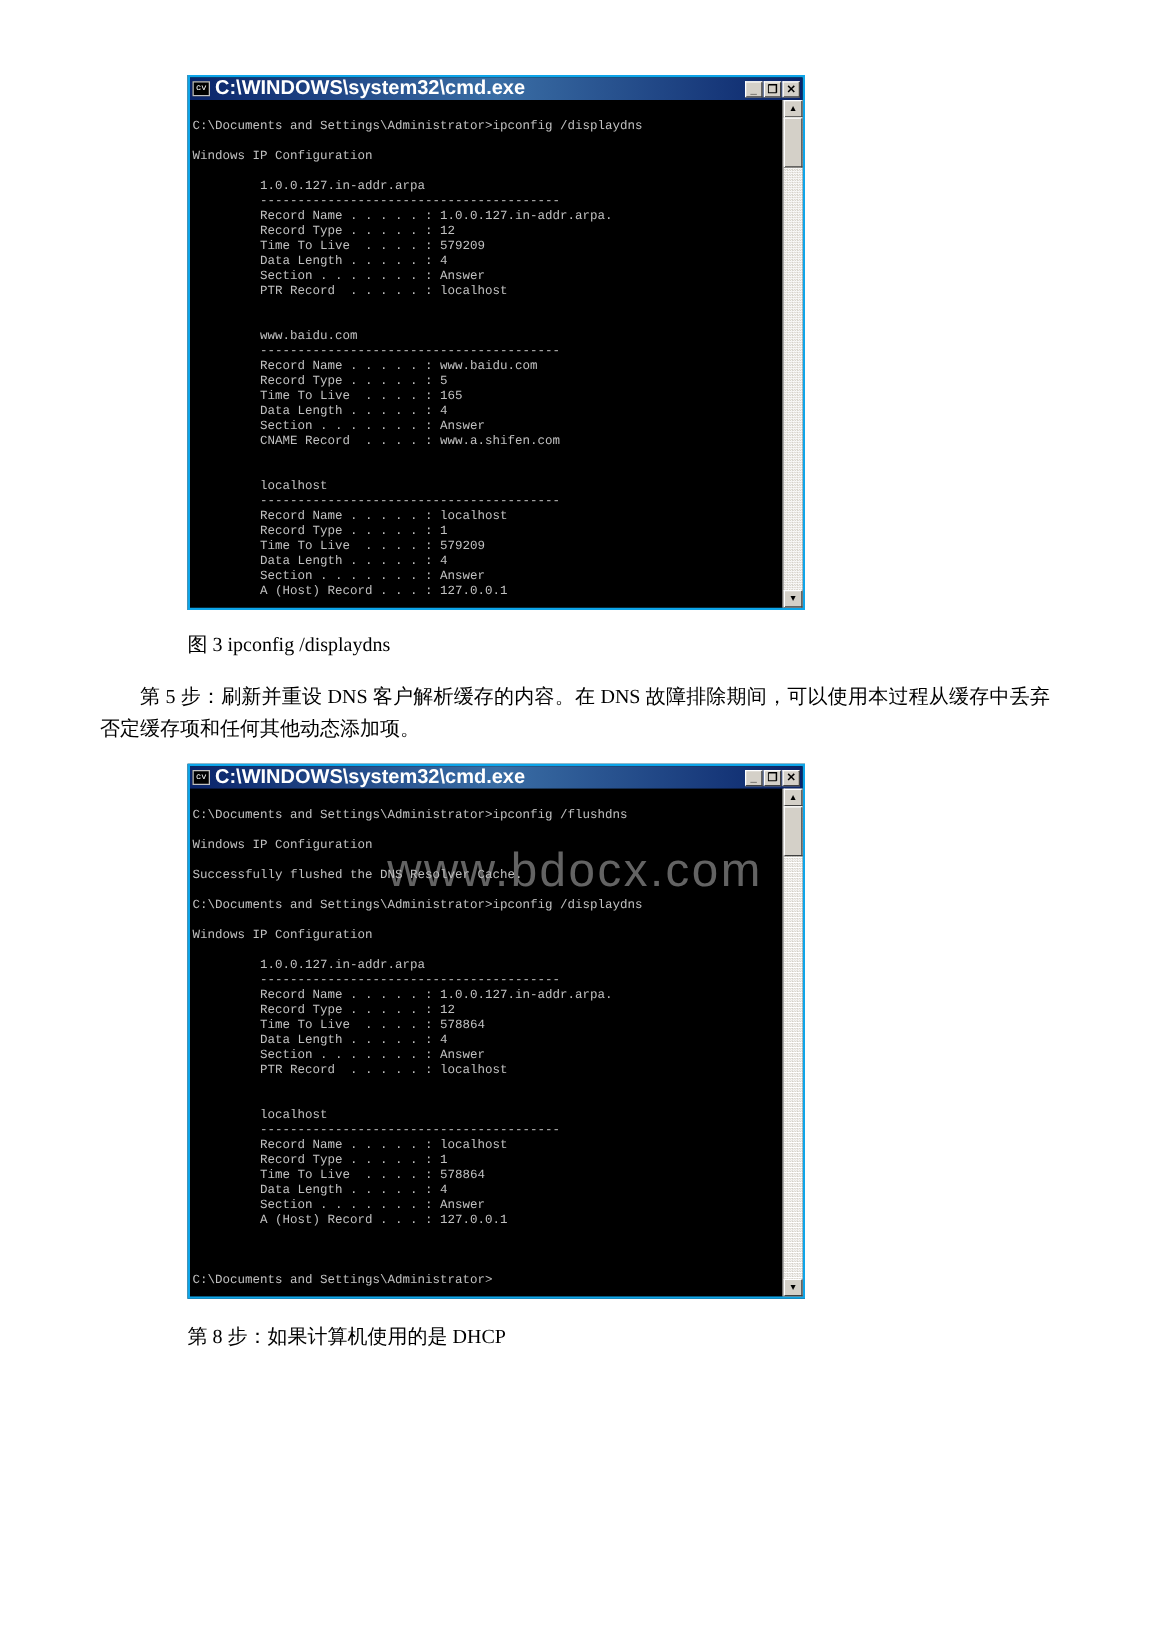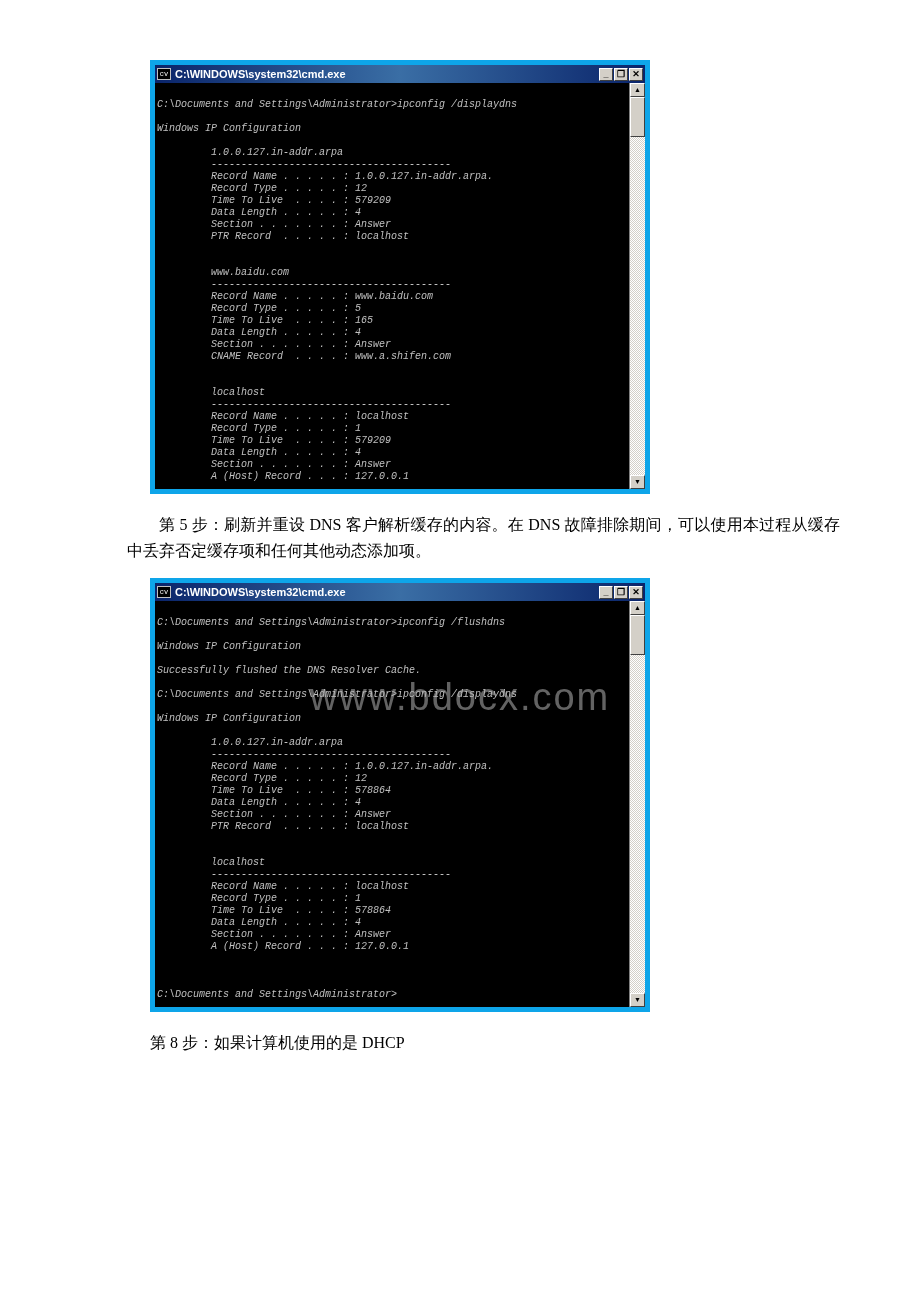--- a/index.html
+++ b/index.html
@@ -7,21 +7,21 @@
     padding: 0;
     background: #ffffff;
     font-family: "SimSun", "Songti SC", serif;
     width: 920px;
   }
   .page {
     padding: 60px 80px 60px 80px;
     position: relative;
   }
   .cmd-window {
-    border: 5px solid #0ea5e9;
+    border: 2px solid #0ea5e9;
     width: 490px;
     margin-left: 70px;
     margin-bottom: 18px;
     background: #000;
   }
   .titlebar {
     height: 18px;
     background: linear-gradient(to right, #0a246a, #3a6ea5, #0a246a);
     display: flex;
     align-items: center;
@@ -41,21 +41,21 @@
     display: inline-block;
     font-size: 7px;
     color: #fff;
     text-align: center;
     line-height: 10px;
     font-family: "Courier New", monospace;
   }
   .titlebar-text {
     color: #fff;
     font-family: "MS Sans Serif", Tahoma, sans-serif;
-    font-size: 11px;
+    font-size: 16px;
     font-weight: bold;
   }
   .win-buttons {
     display: flex;
     gap: 1px;
   }
   .win-btn {
     width: 14px;
     height: 13px;
     background: #d4d0c8;
@@ -76,21 +76,20 @@
   .cmd-body {
     flex: 1;
     background: #000;
     color: #c0c0c0;
     font-family: "Terminal", "Courier New", monospace;
     font-size: 10px;
     line-height: 12px;
     padding: 4px 2px 6px 2px;
     white-space: pre;
     overflow: hidden;
-    font-style: italic;
   }
   .scrollbar {
     width: 15px;
     background: #d4d0c8;
     border-left: 1px solid #808080;
     display: flex;
     flex-direction: column;
   }
   .scroll-btn {
     height: 14px;
@@ -126,21 +125,20 @@
     margin-bottom: 18px;
   }
   .body-text {
     font-size: 16px;
     line-height: 26px;
     margin: 0 0 14px 0;
     text-align: justify;
   }
   .body-text.indent {
     text-indent: 2em;
-    margin-left: 47px;
   }
   .watermark {
     position: absolute;
     left: 50%;
     transform: translateX(-50%);
     top: 676px;
     font-family: Arial, sans-serif;
     font-size: 38px;
     letter-spacing: 2px;
     color: rgba(180,180,180,0.55);
@@ -206,20 +204,21 @@
       <div class="scrollbar">
         <div class="scroll-btn">▲</div>
         <div class="scroll-track">
           <div class="scroll-thumb"></div>
         </div>
         <div class="scroll-btn">▼</div>
       </div>
     </div>
   </div>
 
+  <p class="caption">图 3 ipconfig /displaydns</p>
 
   <p class="body-text indent">第 5 步：刷新并重设 DNS 客户解析缓存的内容。在 DNS 故障排除期间，可以使用本过程从缓存中丢弃否定缓存项和任何其他动态添加项。</p>
 
 
   <div class="cmd-window">
     <div class="titlebar">
       <div class="titlebar-left">
         <span class="titlebar-icon">cv</span>
         <span class="titlebar-text">C:\WINDOWS\system32\cmd.exe</span>
       </div>

